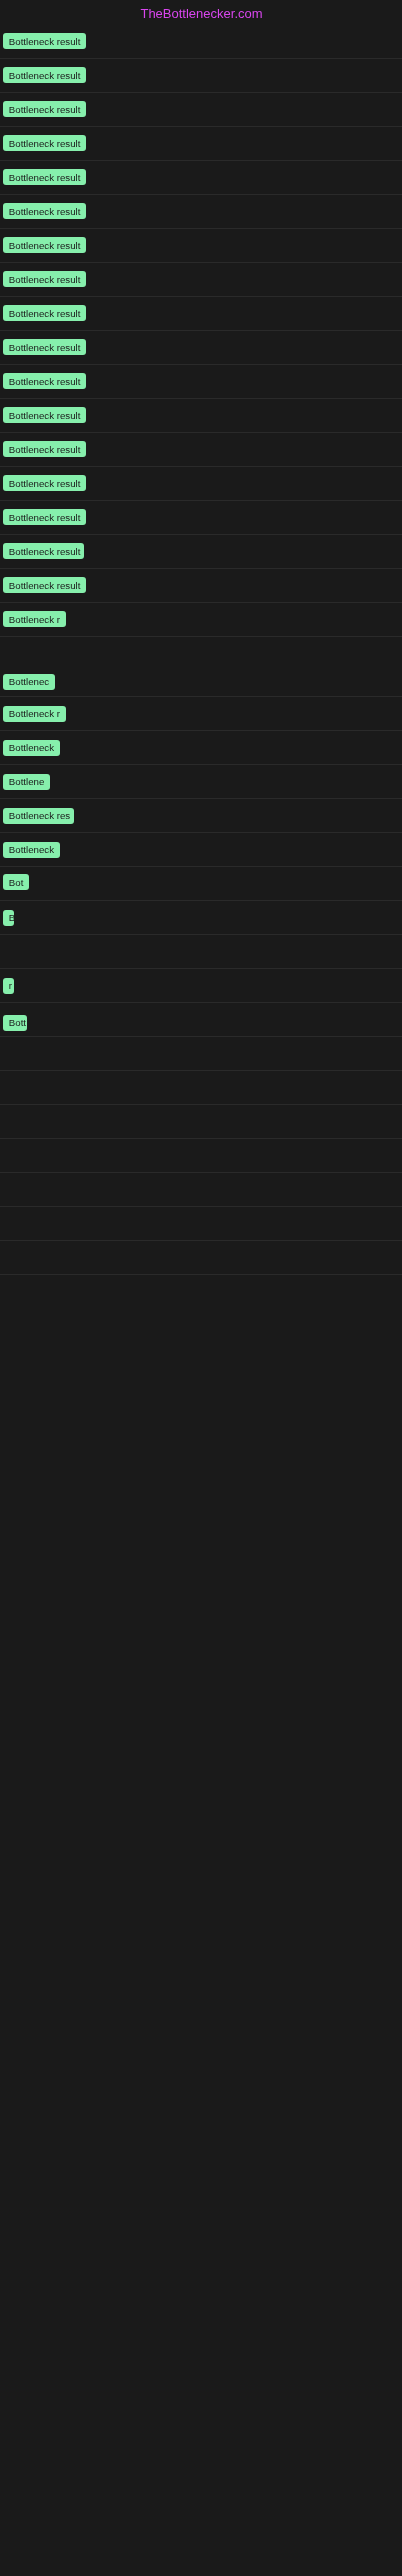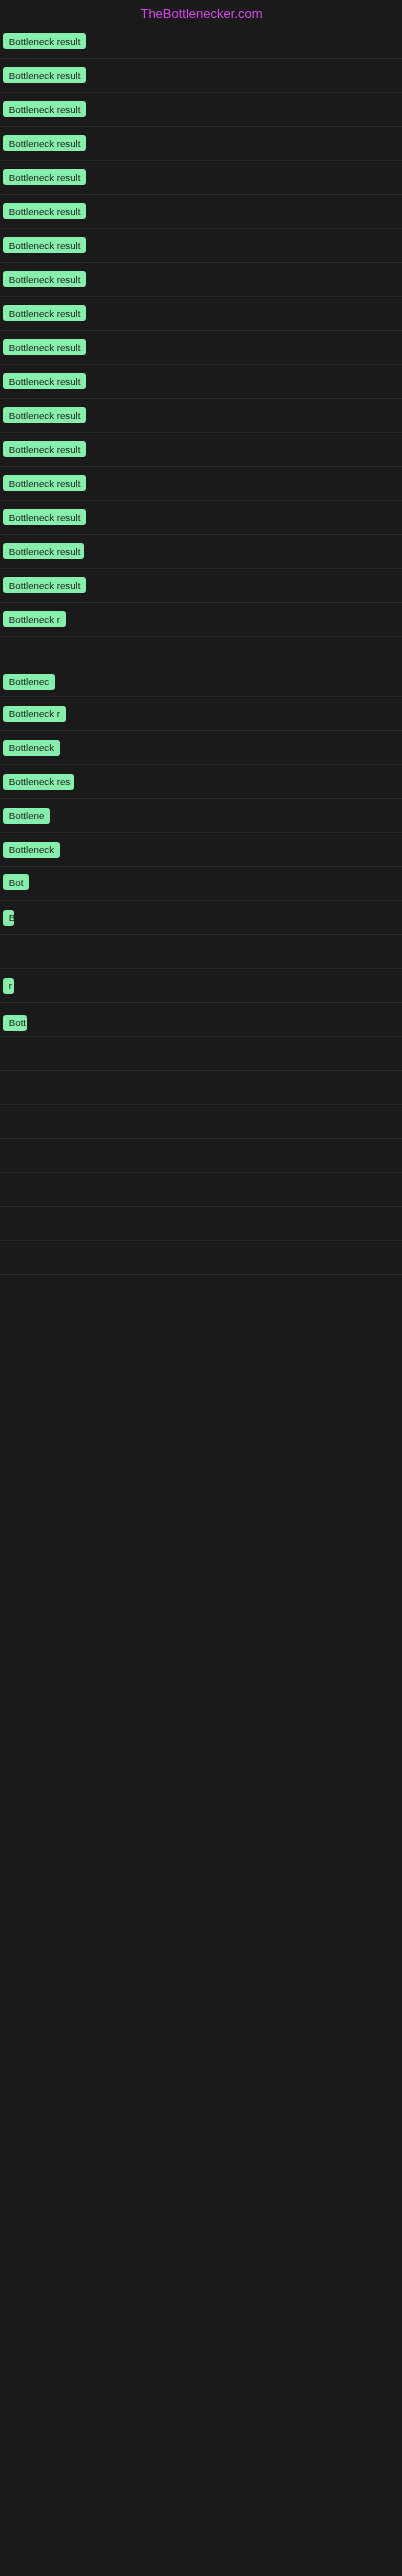--- a/index.html
+++ b/index.html
@@ -103,24 +103,24 @@
     <div class="row" style="padding-top: 6.4px; padding-bottom: 6.4px; min-height: 34px; display: flex; align-items: center;">
       <span class="bottleneck-badge" style="max-width: 58px; margin-top: 31px;">Bottlenec</span>
     </div>
     <div class="row" style="padding-top: 6.4px; padding-bottom: 6.4px; min-height: 34px; display: flex; align-items: center;">
       <span class="bottleneck-badge" style="max-width: 66px;">Bottleneck r</span>
     </div>
     <div class="row" style="padding-top: 6.4px; padding-bottom: 6.4px; min-height: 34px; display: flex; align-items: center;">
       <span class="bottleneck-badge" style="max-width: 60px;">Bottleneck</span>
     </div>
     <div class="row" style="padding-top: 6.4px; padding-bottom: 6.4px; min-height: 34px; display: flex; align-items: center;">
-      <span class="bottleneck-badge" style="max-width: 71px;">Bottleneck res</span>
+      <span class="bottleneck-badge" style="max-width: 50px;">Bottlene</span>
     </div>
     <div class="row" style="padding-top: 6.4px; padding-bottom: 6.4px; min-height: 34px; display: flex; align-items: center;">
-      <span class="bottleneck-badge" style="max-width: 50px;">Bottlene</span>
+      <span class="bottleneck-badge" style="max-width: 71px;">Bottleneck res</span>
     </div>
     <div class="row" style="padding-top: 6.4px; padding-bottom: 6.4px; min-height: 34px; display: flex; align-items: center;">
       <span class="bottleneck-badge" style="max-width: 58px;">Bottleneck</span>
     </div>
     <div class="row" style="padding-top: 6.4px; padding-bottom: 9px; min-height: 34px; display: flex; align-items: center;">
       <span class="bottleneck-badge" style="max-width: 26px;">Bot</span>
     </div>
     <div class="row" style="padding-top: 6.4px; padding-bottom: 6.4px; min-height: 34px; display: flex; align-items: center;">
       <span class="bottleneck-badge" style="max-width: 11.3px;">B</span>
     </div>

